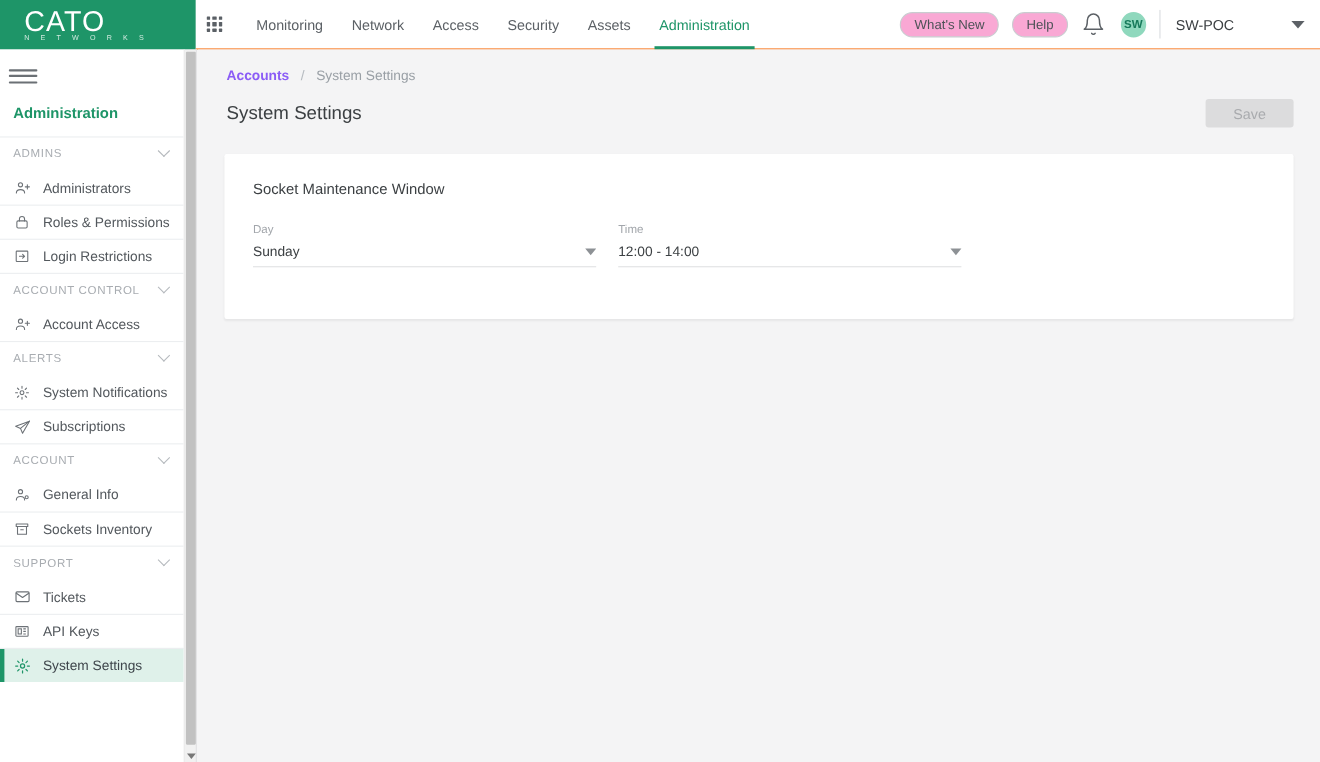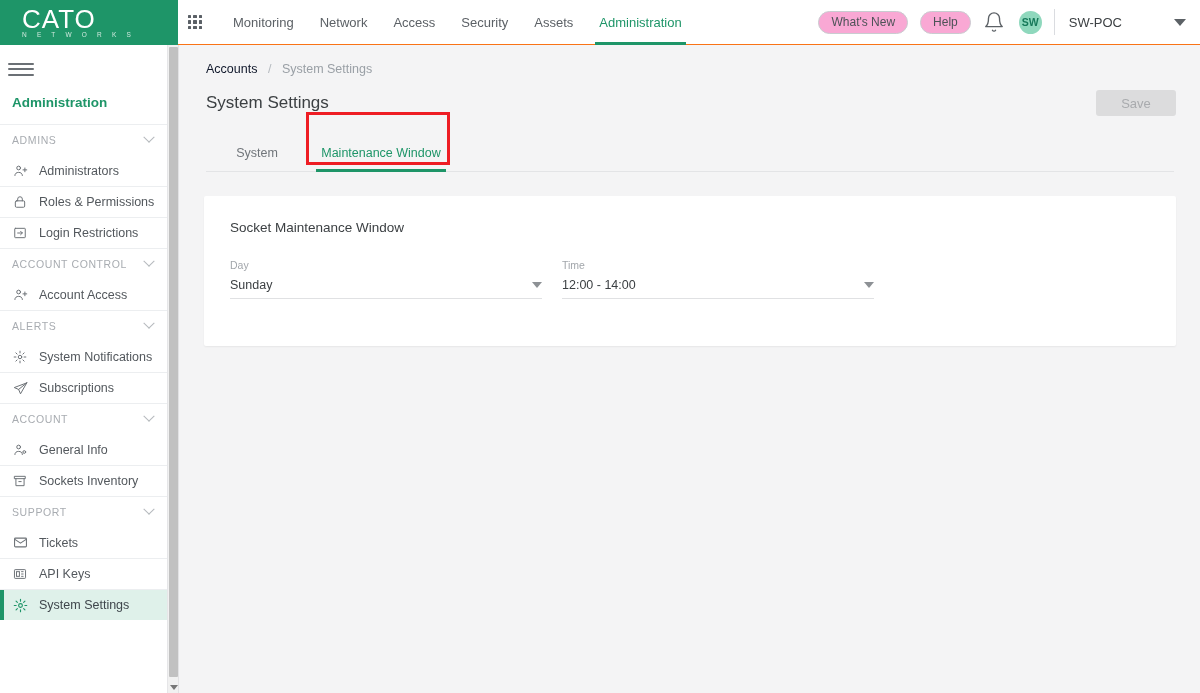--- a/index.html
+++ b/index.html
@@ -106,21 +106,21 @@
     border-left: 4px solid transparent; border-right: 4px solid transparent;
     border-top: 5px solid #777; cursor: pointer;
   }
 
   
   #main {
     position: absolute; left: 180px; top: 45px; right: 0; bottom: 0;
     background: #f4f4f5; overflow: hidden;
   }
   #breadcrumb { padding: 17px 0 0 26px; font-size: 12.5px; color: #9aa0a6; }
-  #breadcrumb a { color: #0f172a; text-decoration: none; cursor: pointer; }
+  #breadcrumb a { color: #8b5cf6; text-decoration: none; cursor: pointer; font-weight: bold; }
   #breadcrumb .sep { margin: 0 7px; color: #b5babf; }
 
   #page-head { display: flex; align-items: center; padding: 14px 24px 0 26px; }
   #page-title { font-size: 17px; color: #3c4043; font-weight: normal; }
   #save-button {
     margin-left: auto; background: #dcdcdd; color: #a9abae; border: none;
     font-size: 13px; width: 80px; height: 26px; border-radius: 3px;
     font-family: inherit; cursor: default;
   }
 
@@ -378,29 +378,20 @@
     <a>Accounts</a>
     <span class="sep">/</span>
     <span>System Settings</span>
   </div>
 
   <div id="page-head">
     <div id="page-title">System Settings</div>
     <button id="save-button" disabled="">Save</button>
   </div>
 
-  <div id="tabs">
-    <div class="tab" id="tab-system">
-      <span>System</span>
-    </div>
-    <div class="tab" id="tab-maintenance">
-      <span>Maintenance Window</span>
-    </div>
-    <div id="tab-highlight"></div>
-  </div>
 
   <div id="card">
     <div id="card-title">Socket Maintenance Window</div>
 
     <div id="fields">
       <div class="field">
         <div class="field-label">Day</div>
         <div class="field-control">
           <span class="field-value">Sunday</span>
           <span class="field-caret"></span>

